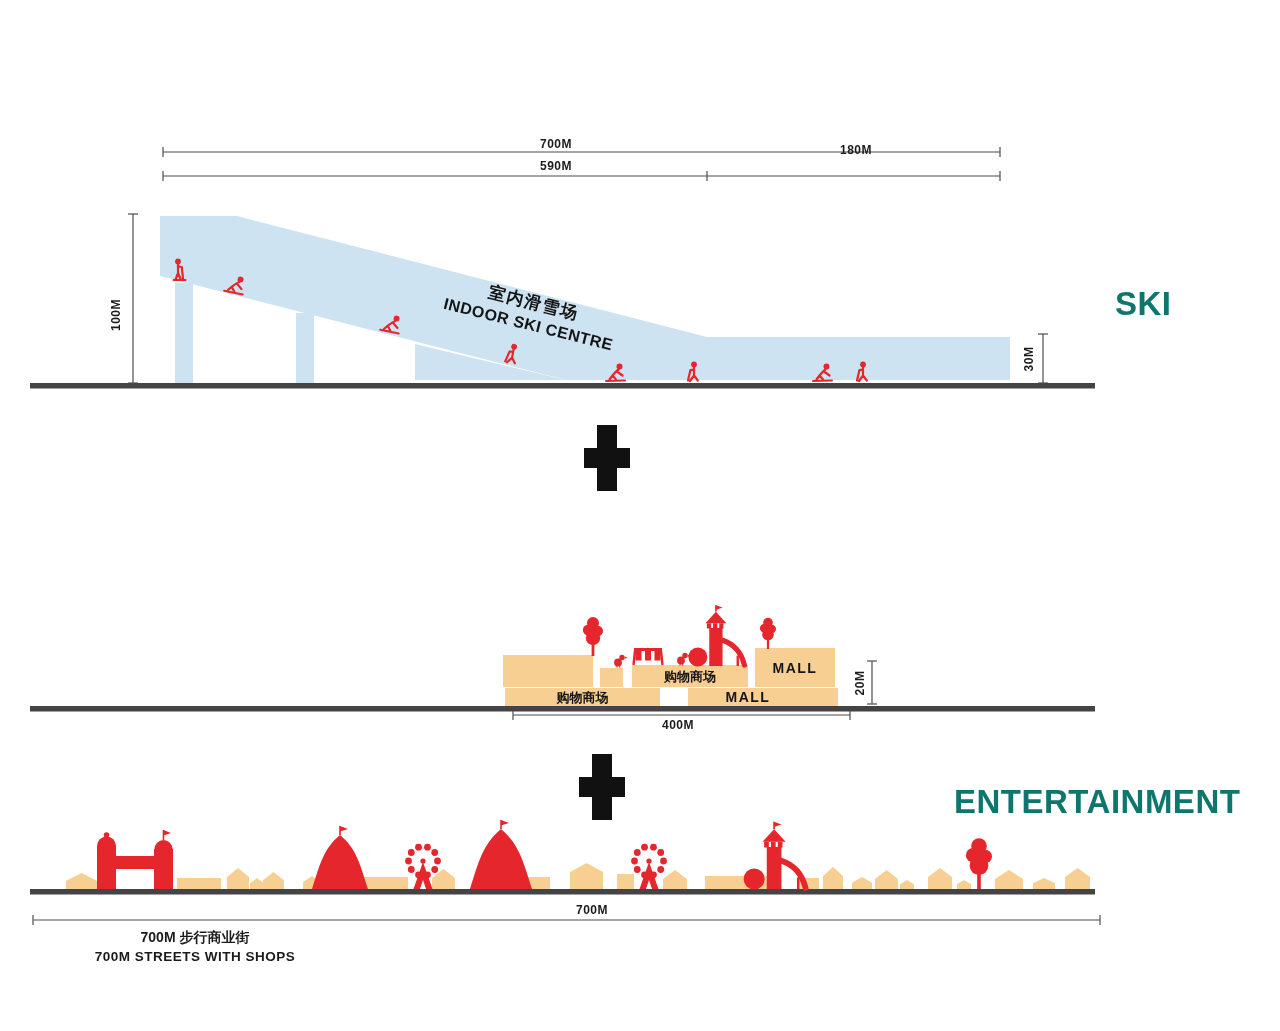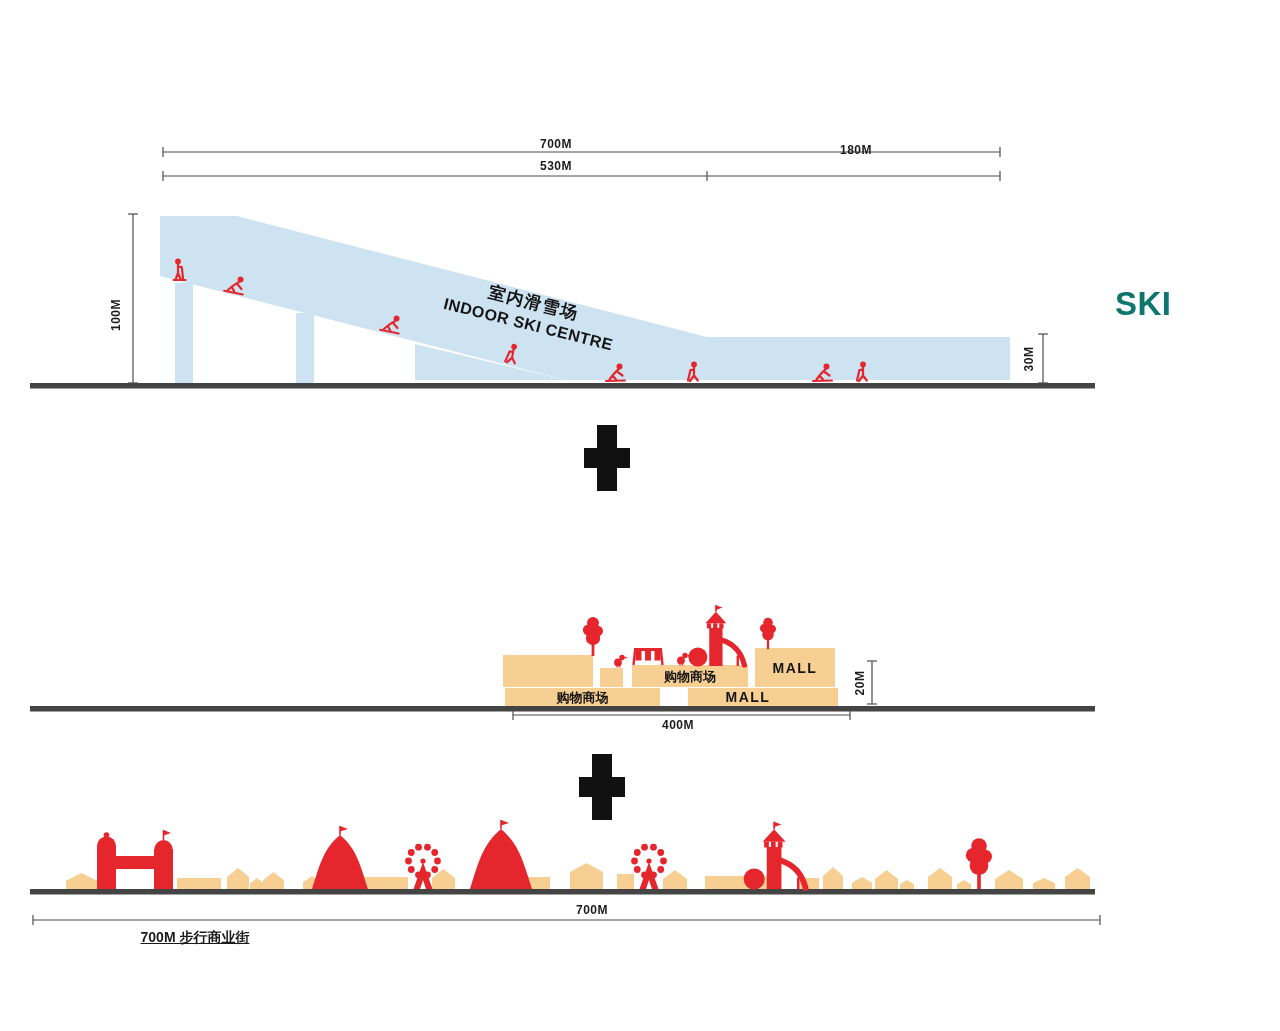--- a/index.html
+++ b/index.html
@@ -17,21 +17,21 @@
     position:absolute;z-index:2;font-weight:bold;font-size:33px;letter-spacing:.5px;
     color:#0f766e;white-space:nowrap;line-height:34px;
   }
   .slope-title{
     position:absolute;z-index:2;left:425px;top:292px;width:212px;text-align:center;
     transform:rotate(14deg);transform-origin:center;color:#141414;
   }
   .slope-title .cn{font-weight:bold;font-size:17px;letter-spacing:1.5px;line-height:22px;}
   .slope-title .en{font-weight:bold;font-size:16px;letter-spacing:.5px;line-height:21px;}
   .mall-lbl{position:absolute;z-index:2;font-weight:bold;color:#151515;text-align:center;white-space:nowrap;}
-  .cap{position:absolute;z-index:2;font-weight:bold;color:#1b1b1b;text-align:center;white-space:nowrap;text-decoration:underline;}
+  .cap{position:absolute;z-index:2;font-weight:bold;color:#1b1b1b;text-align:center;white-space:nowrap;}
 </style>
 </head>
 <body>
 
 <div id="canvas">
   <svg id="scene" width="1280" height="1031" viewBox="0 0 1280 1031">
       <g>
         <polygon points="160,216 237,216 707,337 1010,337 1010,380 566,380 160,276" fill="#cee3f1"></polygon>
         <polygon points="415,344 566,380 415,380" fill="#cee3f1"></polygon>
         <rect x="175" y="283" width="18" height="100" fill="#cee3f1"></rect>
@@ -254,32 +254,34 @@
       <g transform="translate(979,889) scale(1.3)">
         <rect x="-1.4" y="-31" width="2.8" height="31" fill="#e5262c"></rect>
         <circle cx="0" cy="-33" r="6" fill="#e5262c"></circle>
         <circle cx="-4.5" cy="-26" r="5.6" fill="#e5262c"></circle>
         <circle cx="4.8" cy="-25" r="5.2" fill="#e5262c"></circle>
         <circle cx="0" cy="-18" r="7.2" fill="#e5262c"></circle>
       </g>
     </svg>
 
   <div class="lbl" style="left:496px;top:137px;width:120px">700M</div>
-  <div class="lbl" style="left:496px;top:159px;width:120px">530M</div>
+  <div class="lbl" style="left:496px;top:159px;width:120px">590M</div>
   <div class="lbl" style="left:796px;top:143px;width:120px">180M</div>
   <div class="lbl rot" style="left:86px;top:308px;width:60px">100M</div>
   <div class="lbl rot" style="left:999px;top:352px;width:60px">30M</div>
   <div class="slope-title">
     <div class="cn">室内滑雪场</div>
     <div class="en">INDOOR SKI CENTRE</div>
   </div>
   <div class="section" style="left:1115px;top:287px">SKI</div>
 
   <div class="mall-lbl" style="left:632px;top:667px;width:116px;font-size:13px;line-height:19px">购物商场</div>
   <div class="mall-lbl" style="left:755px;top:659px;width:80px;font-size:14px;letter-spacing:1.5px;line-height:18px">MALL</div>
   <div class="mall-lbl" style="left:505px;top:689px;width:155px;font-size:13px;line-height:17px">购物商场</div>
   <div class="mall-lbl" style="left:690px;top:689px;width:116px;font-size:14px;letter-spacing:1.5px;line-height:17px">MALL</div>
   <div class="lbl" style="left:628px;top:718px;width:100px">400M</div>
   <div class="lbl rot" style="left:830px;top:676px;width:60px">20M</div>
 
+  <div class="section" style="left:954px;top:785px">ENTERTAINMENT</div>
   <div class="lbl" style="left:542px;top:903px;width:100px">700M</div>
   <div class="cap" style="left:60px;top:928px;width:270px;font-size:14px;line-height:18px">700M 步行商业街</div>
+  <div class="cap" style="left:40px;top:948px;width:310px;font-size:13.5px;letter-spacing:.5px;line-height:18px">700M STREETS WITH SHOPS</div>
 </div>
 
 </body></html>

